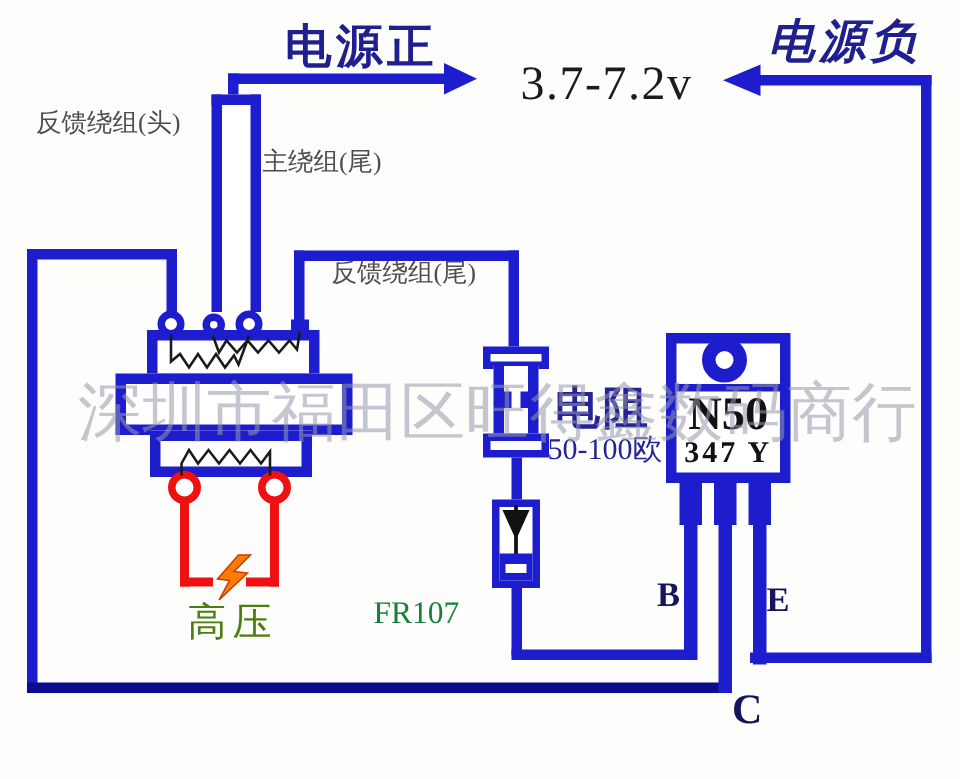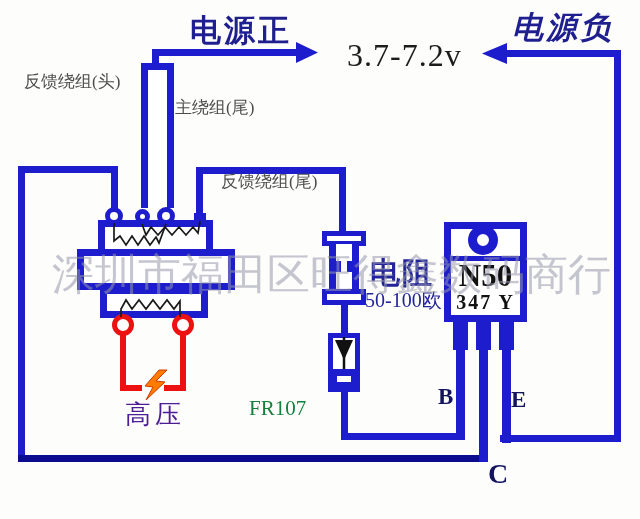--- a/index.html
+++ b/index.html
@@ -114,20 +114,20 @@
 
   <div class="lbl gray" style="left:24px;top:73px;">反馈绕组(头)</div>
   <div class="lbl gray" style="left:175px;top:99px;">主绕组(尾)</div>
   <div class="lbl gray" style="left:221px;top:173px;">反馈绕组(尾)</div>
 
   <div class="lbl compblue" style="left:370px;top:256px;font-size:30px;letter-spacing:2px;">电阻</div>
   <div class="lbl" style="left:365px;top:289px;font-size:20px;color:var(--label-blue,#23239a);">50-100欧</div>
 
   <div class="lbl" style="left:249px;top:397px;font-size:21px;color:#15803d;">FR107</div>
 
-  <div class="lbl" style="left:125px;top:401px;font-size:26px;letter-spacing:4px;color:#4c1d95;text-align:center;">高压</div>
+  <div class="lbl" style="left:125px;top:401px;font-size:26px;letter-spacing:4px;color:#4d7c0f;text-align:center;">高压</div>
 
   <div class="lbl pin" style="left:438px;top:384px;">B</div>
   <div class="lbl pin" style="left:511px;top:387px;">E</div>
   <div class="lbl pin" style="left:488px;top:459px;font-size:28px;">C</div>
 
   <div id="watermark">深圳市福田区旺得鑫数码商行</div>
 </div>
 
 </body></html>

